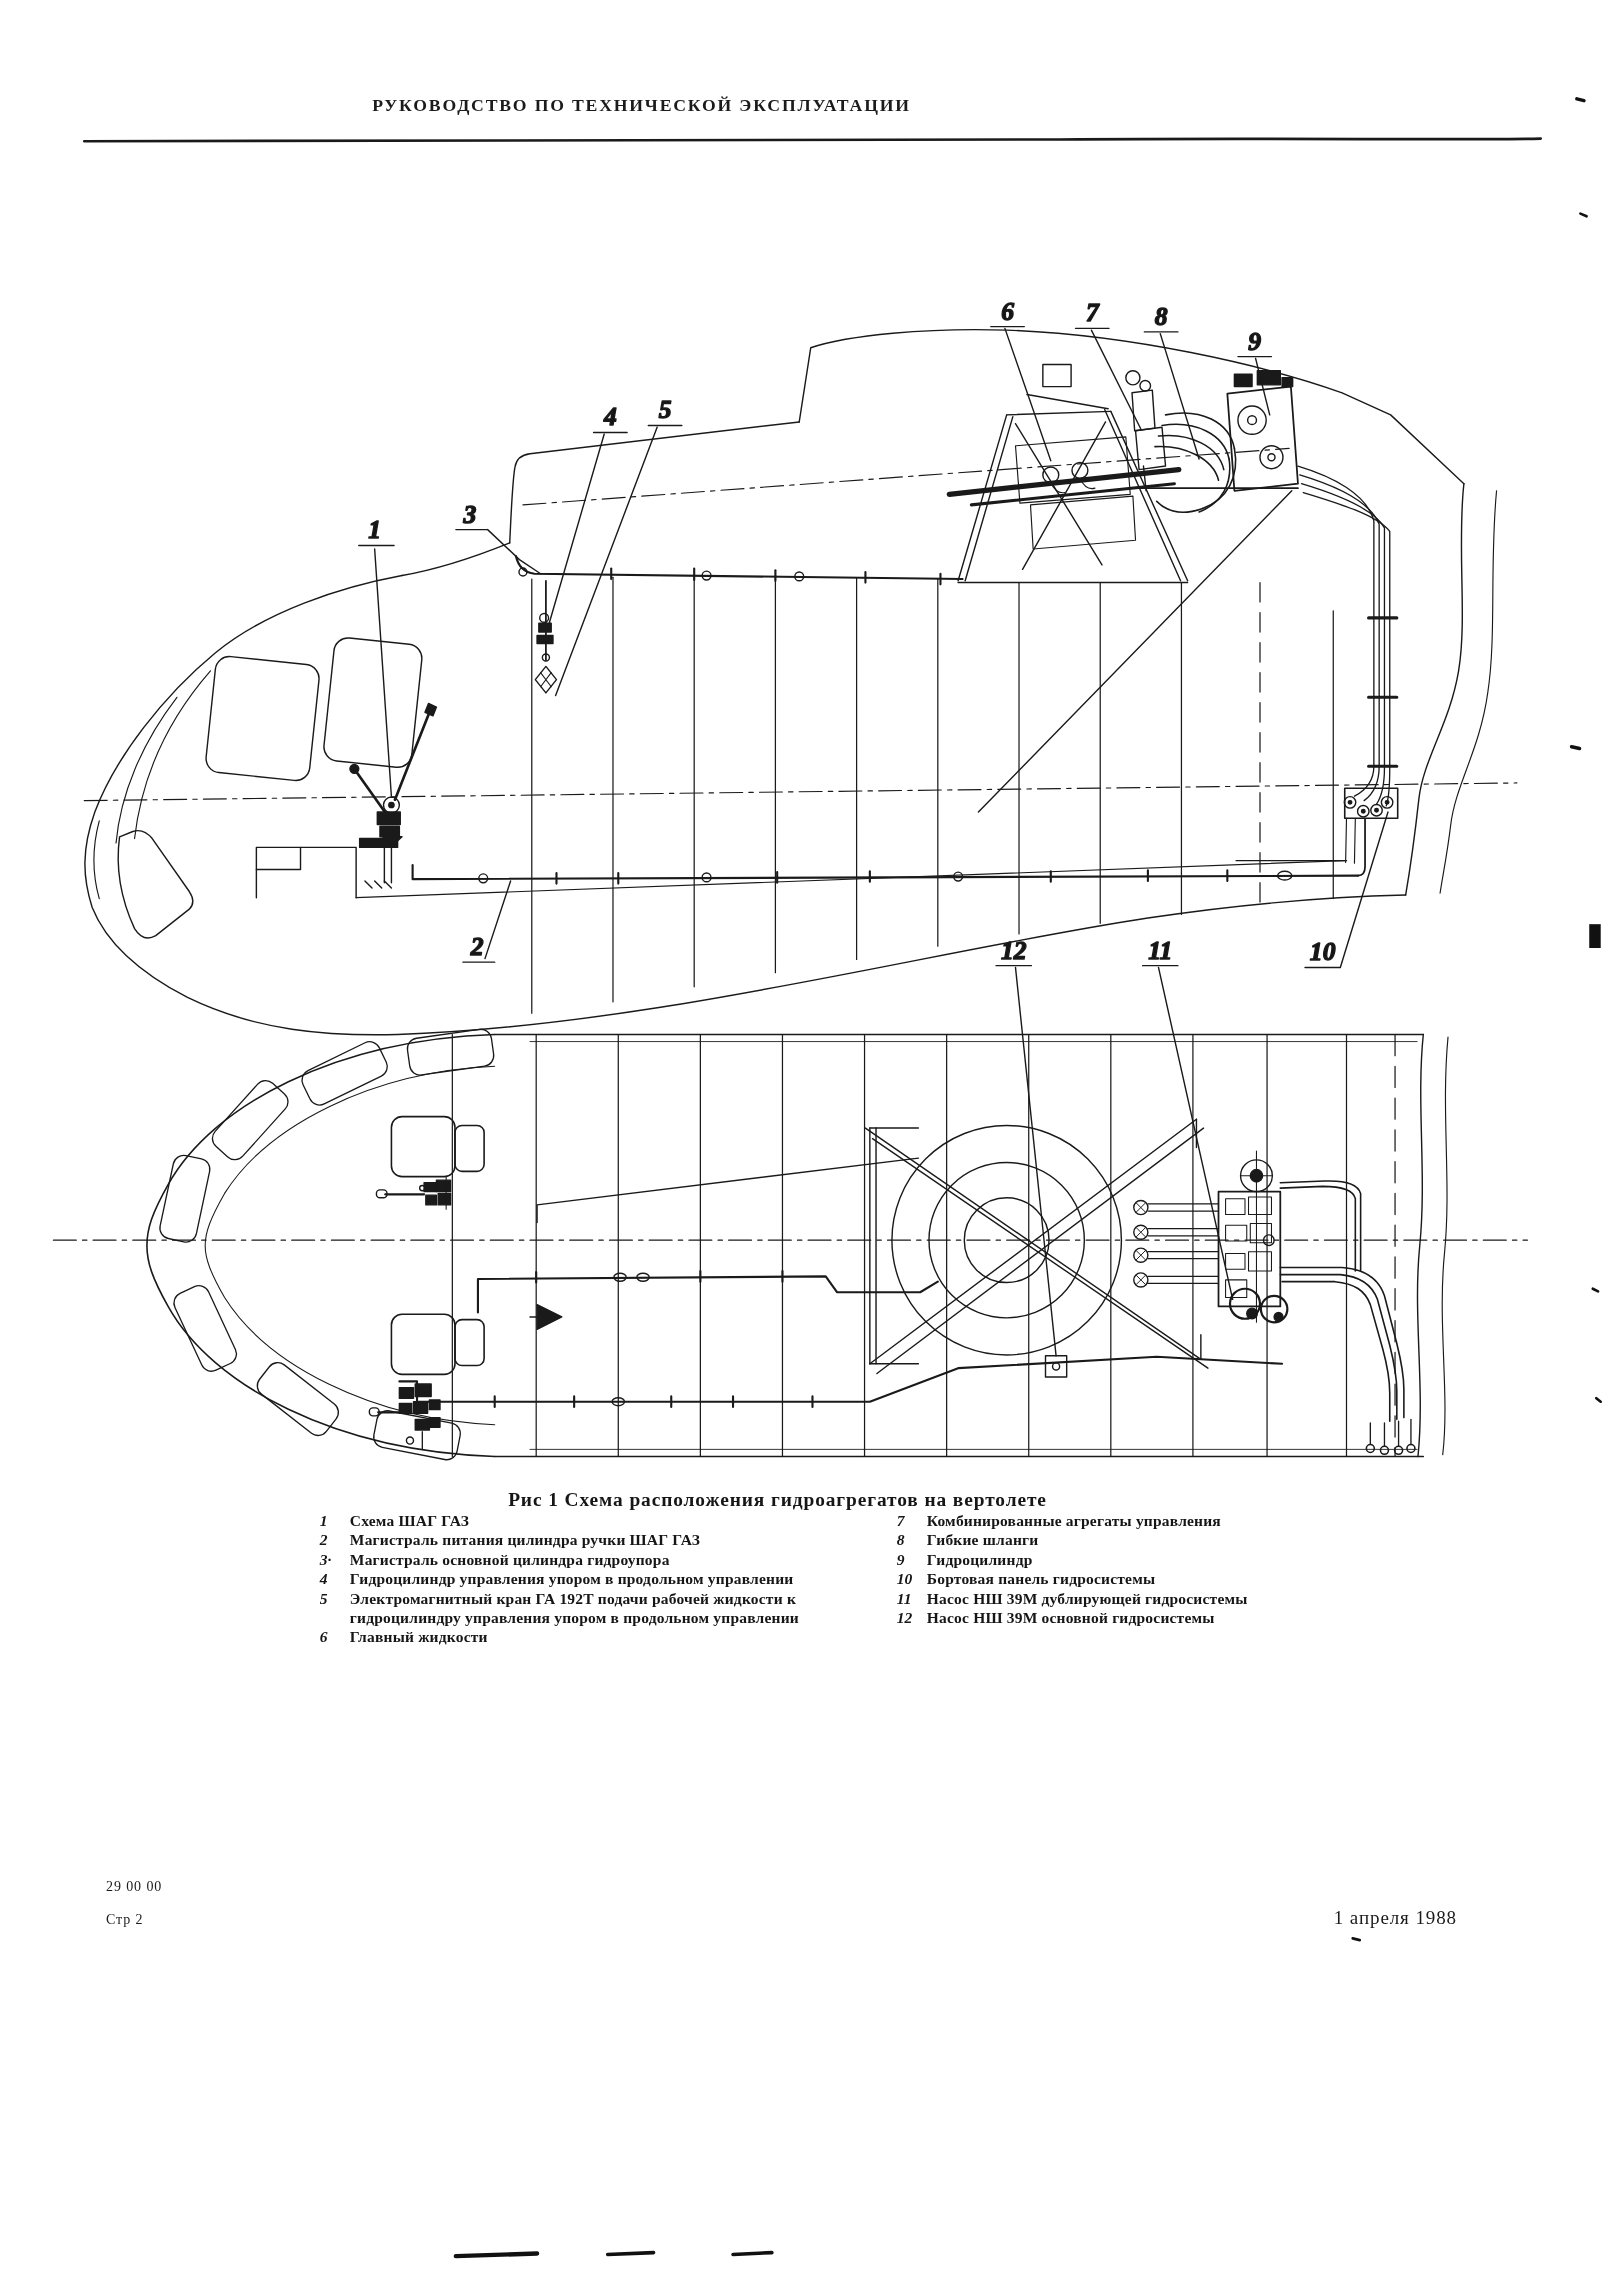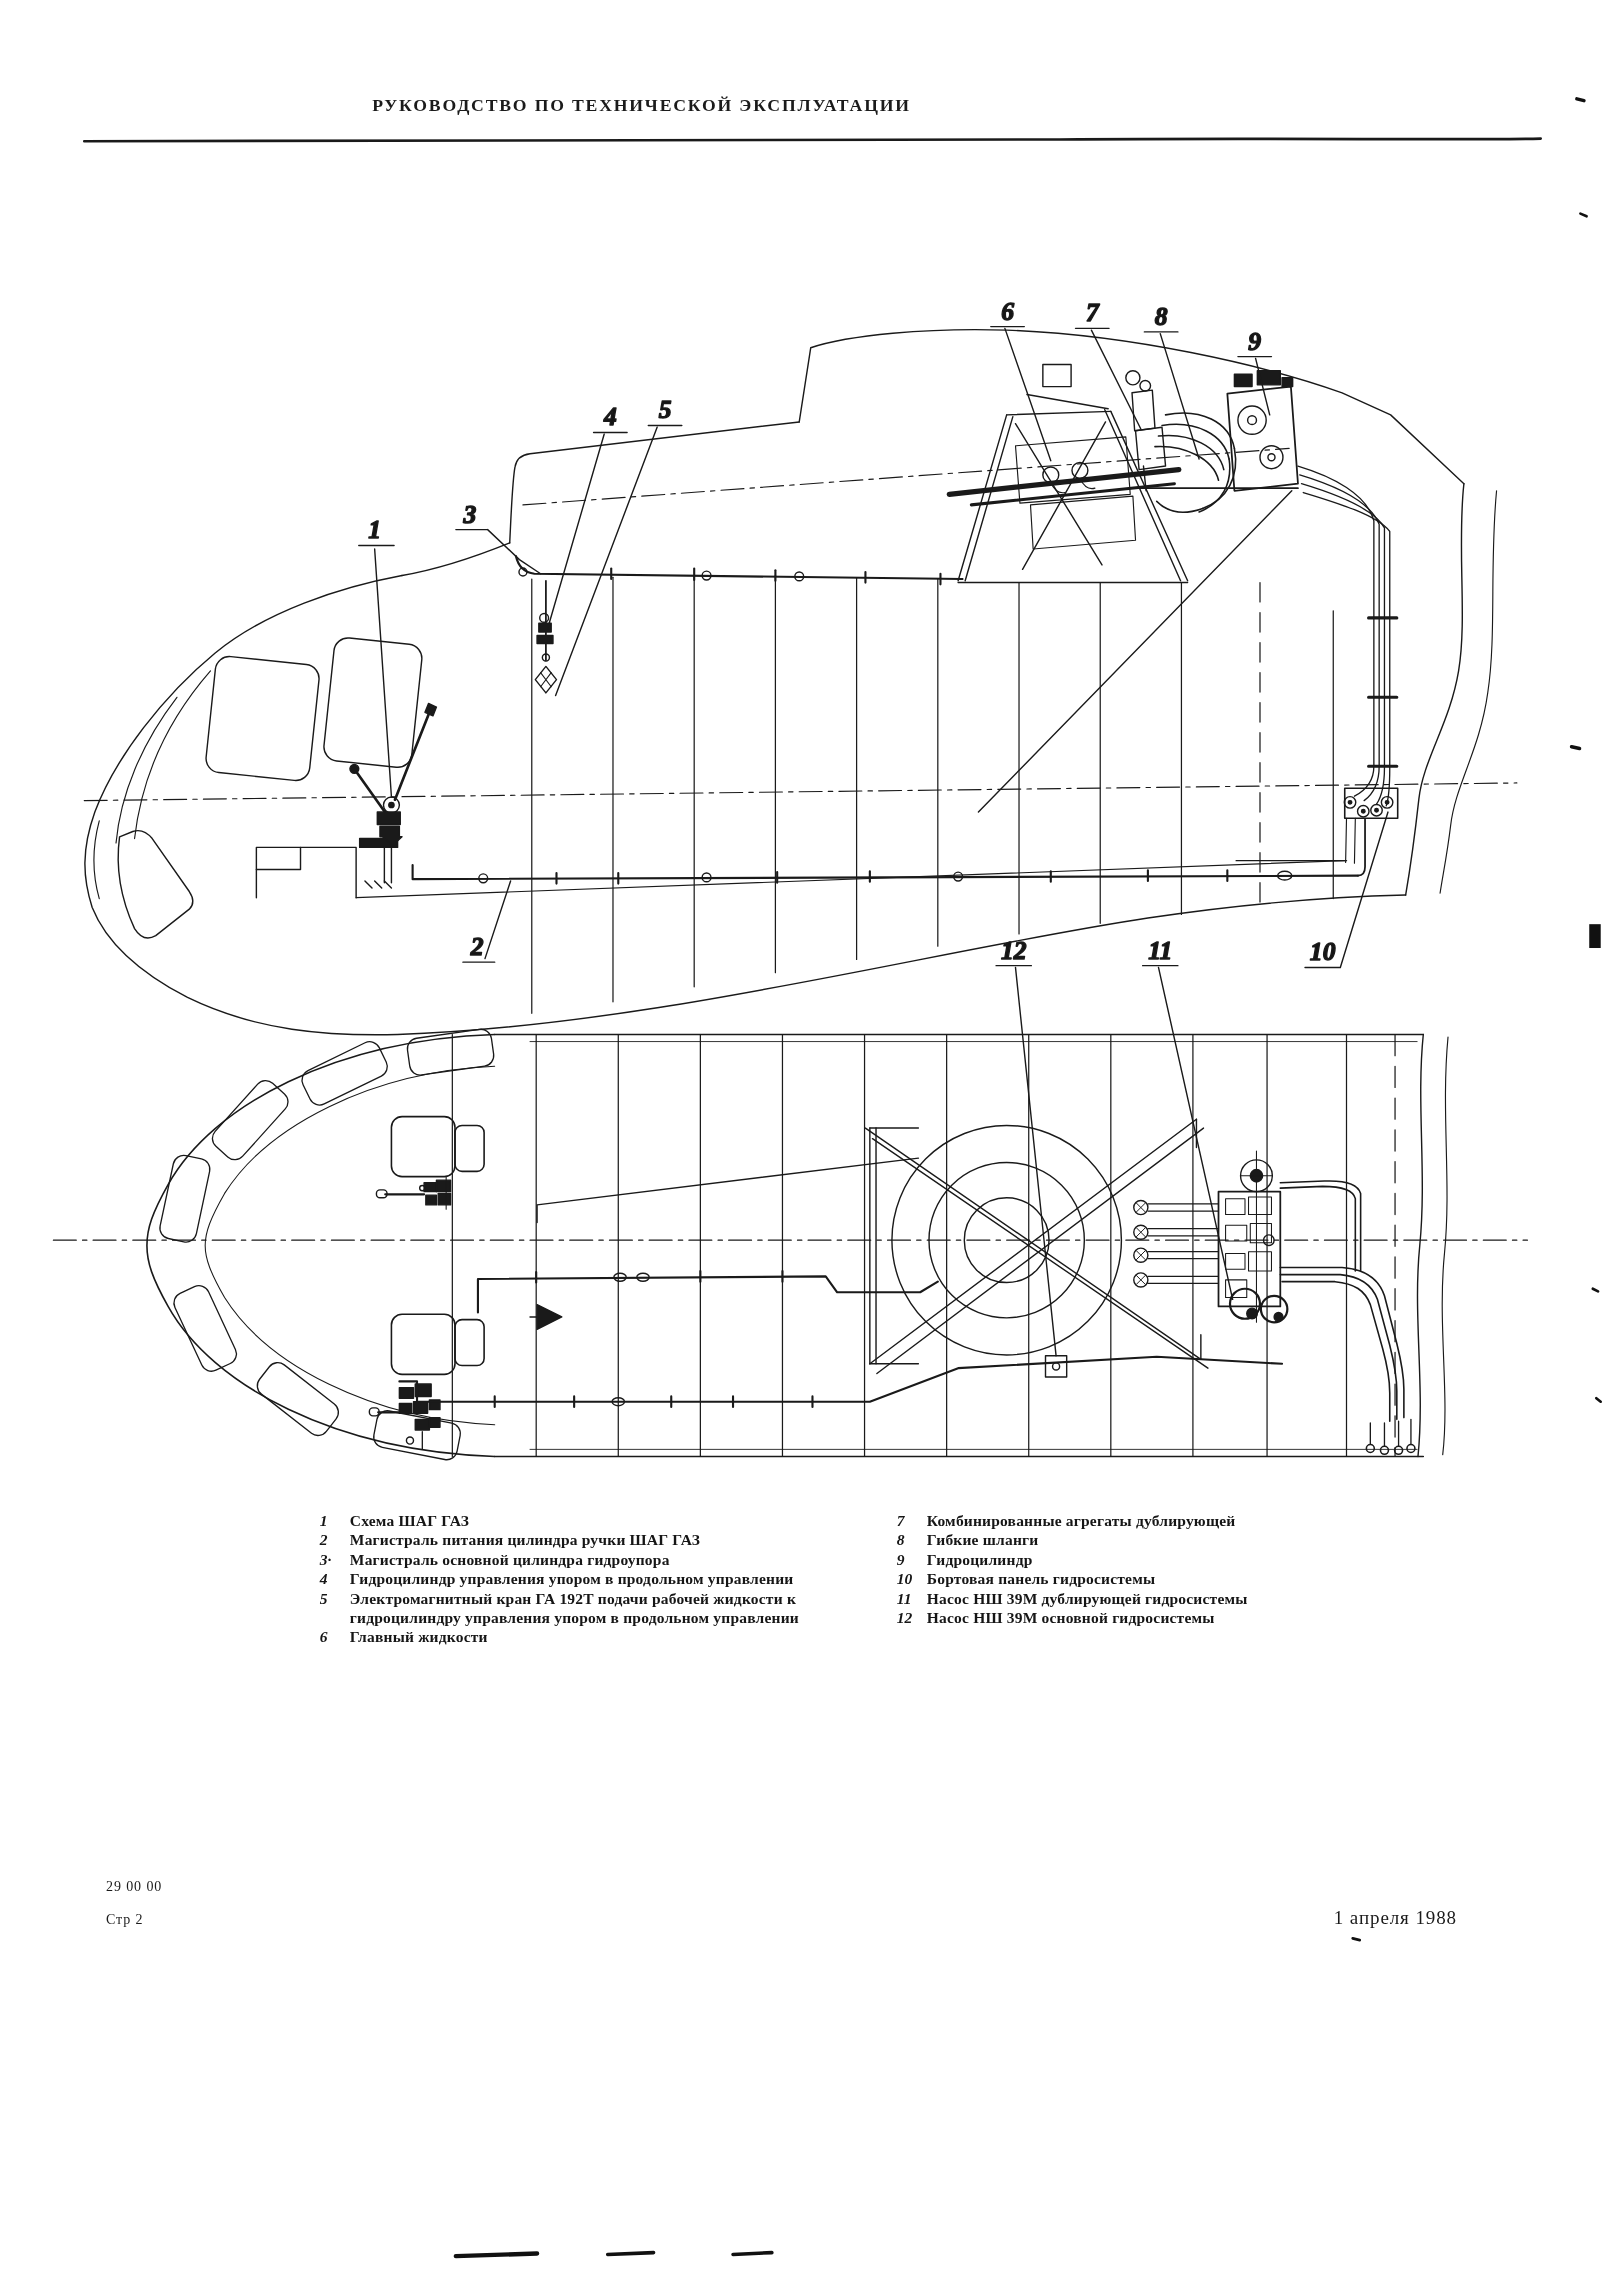--- a/index.html
+++ b/index.html
@@ -405,20 +405,21 @@
       <path d="M1780,846 L1789,848" stroke-width="4"></path>
       <path d="M1804,1460 L1810,1463" stroke-width="3"></path>
       <path d="M1808,1584 L1813,1588" stroke-width="3"></path>
       <path d="M1532,2196 L1540,2198" stroke-width="3"></path>
       <path d="M516,2556 L608,2553" stroke-width="5"></path>
       <path d="M688,2554 L740,2552" stroke-width="4"></path>
       <path d="M830,2554 L874,2552" stroke-width="4"></path>
     </g>
   </svg>
 
+  <div class="caption">Рис 1  Схема расположения гидроагрегатов на  вертолете</div>
 
   <div class="legend-col legend-left">
     <div class="lg-row">
       <span class="lg-num">1</span>
       <span class="lg-text">Схема ШАГ ГАЗ</span>
     </div>
     <div class="lg-row">
       <span class="lg-num">2</span>
       <span class="lg-text">Магистраль питания цилиндра ручки ШАГ ГАЗ</span>
     </div>
@@ -436,21 +437,21 @@
     </div>
     <div class="lg-row">
       <span class="lg-num">6</span>
       <span class="lg-text">Главный жидкости</span>
     </div>
   </div>
 
   <div class="legend-col legend-right">
     <div class="lg-row">
       <span class="lg-num">7</span>
-      <span class="lg-text">Комбинированные агрегаты дублирующей</span>
+      <span class="lg-text">Комбинированные агрегаты управления</span>
     </div>
     <div class="lg-row">
       <span class="lg-num">8</span>
       <span class="lg-text">Гибкие шланги</span>
     </div>
     <div class="lg-row">
       <span class="lg-num">9</span>
       <span class="lg-text">Гидроцилиндр</span>
     </div>
     <div class="lg-row">

